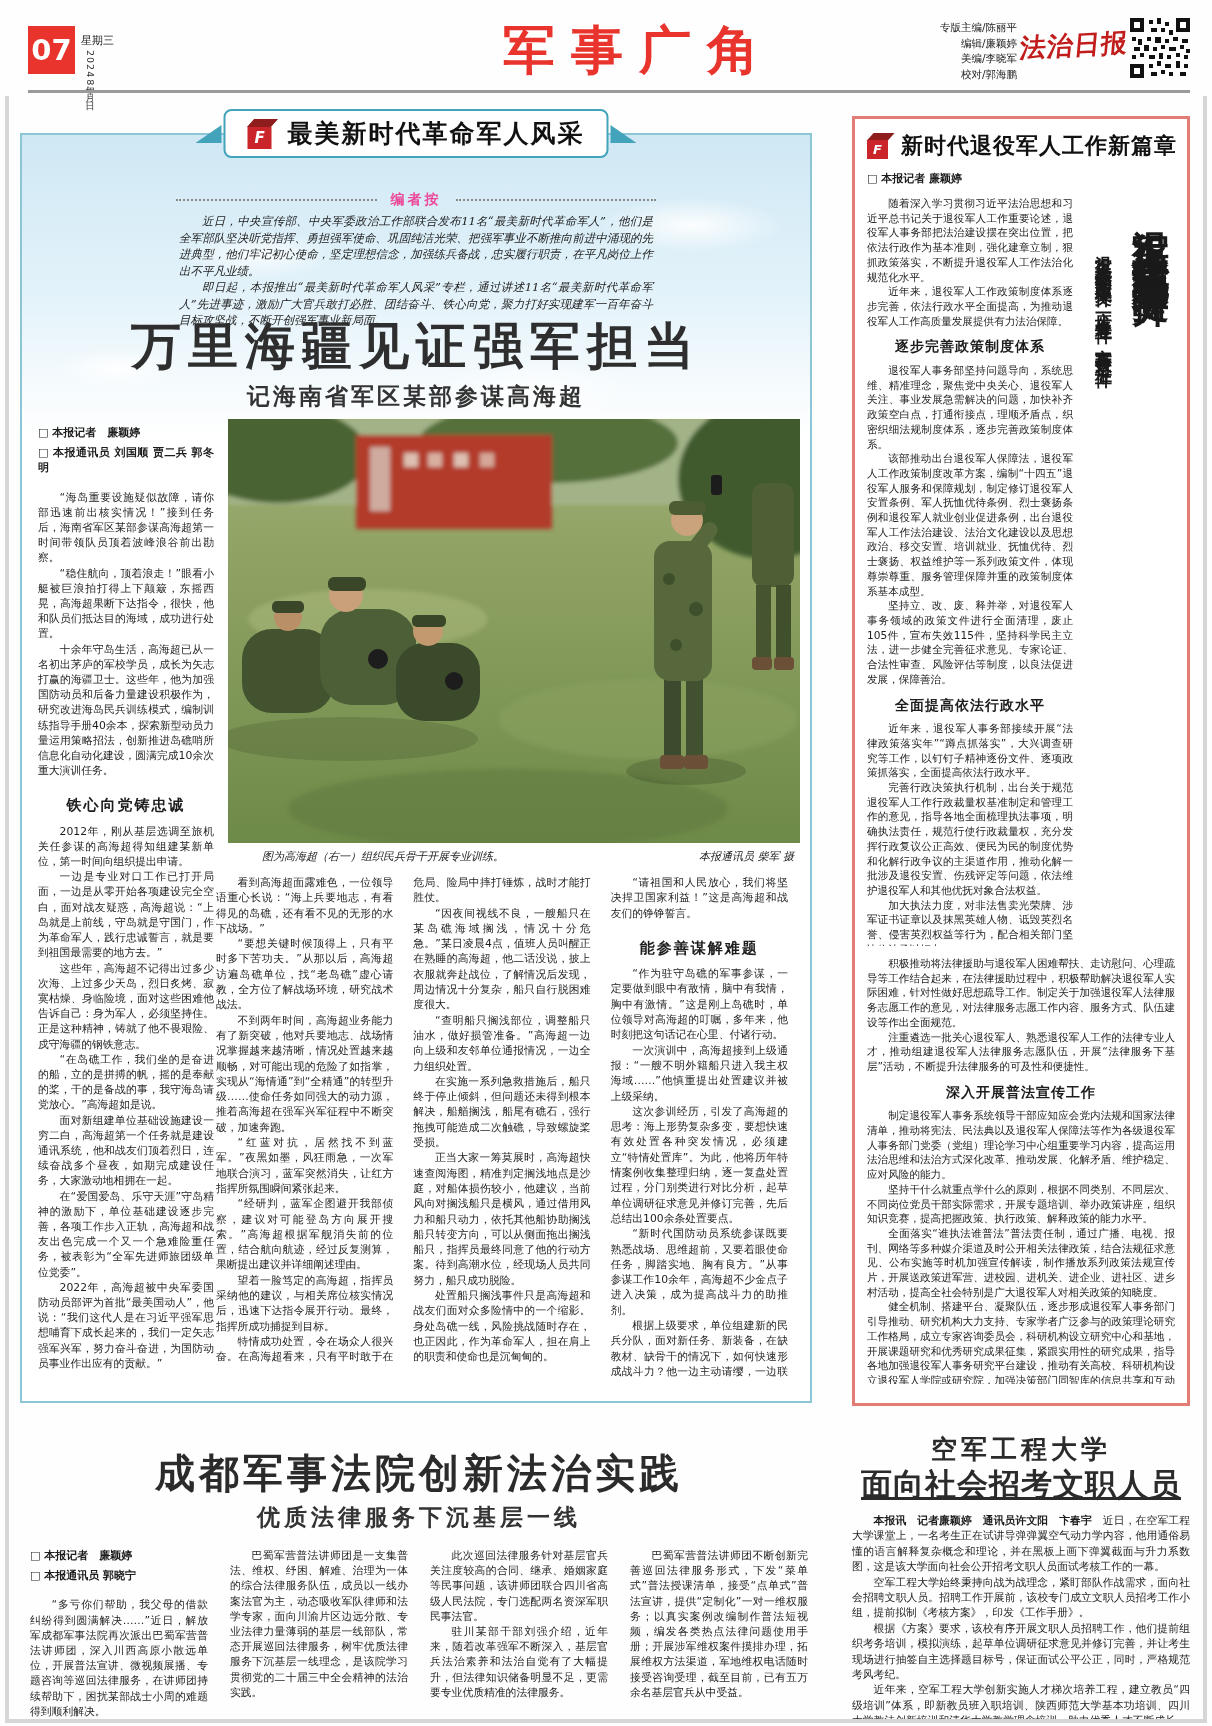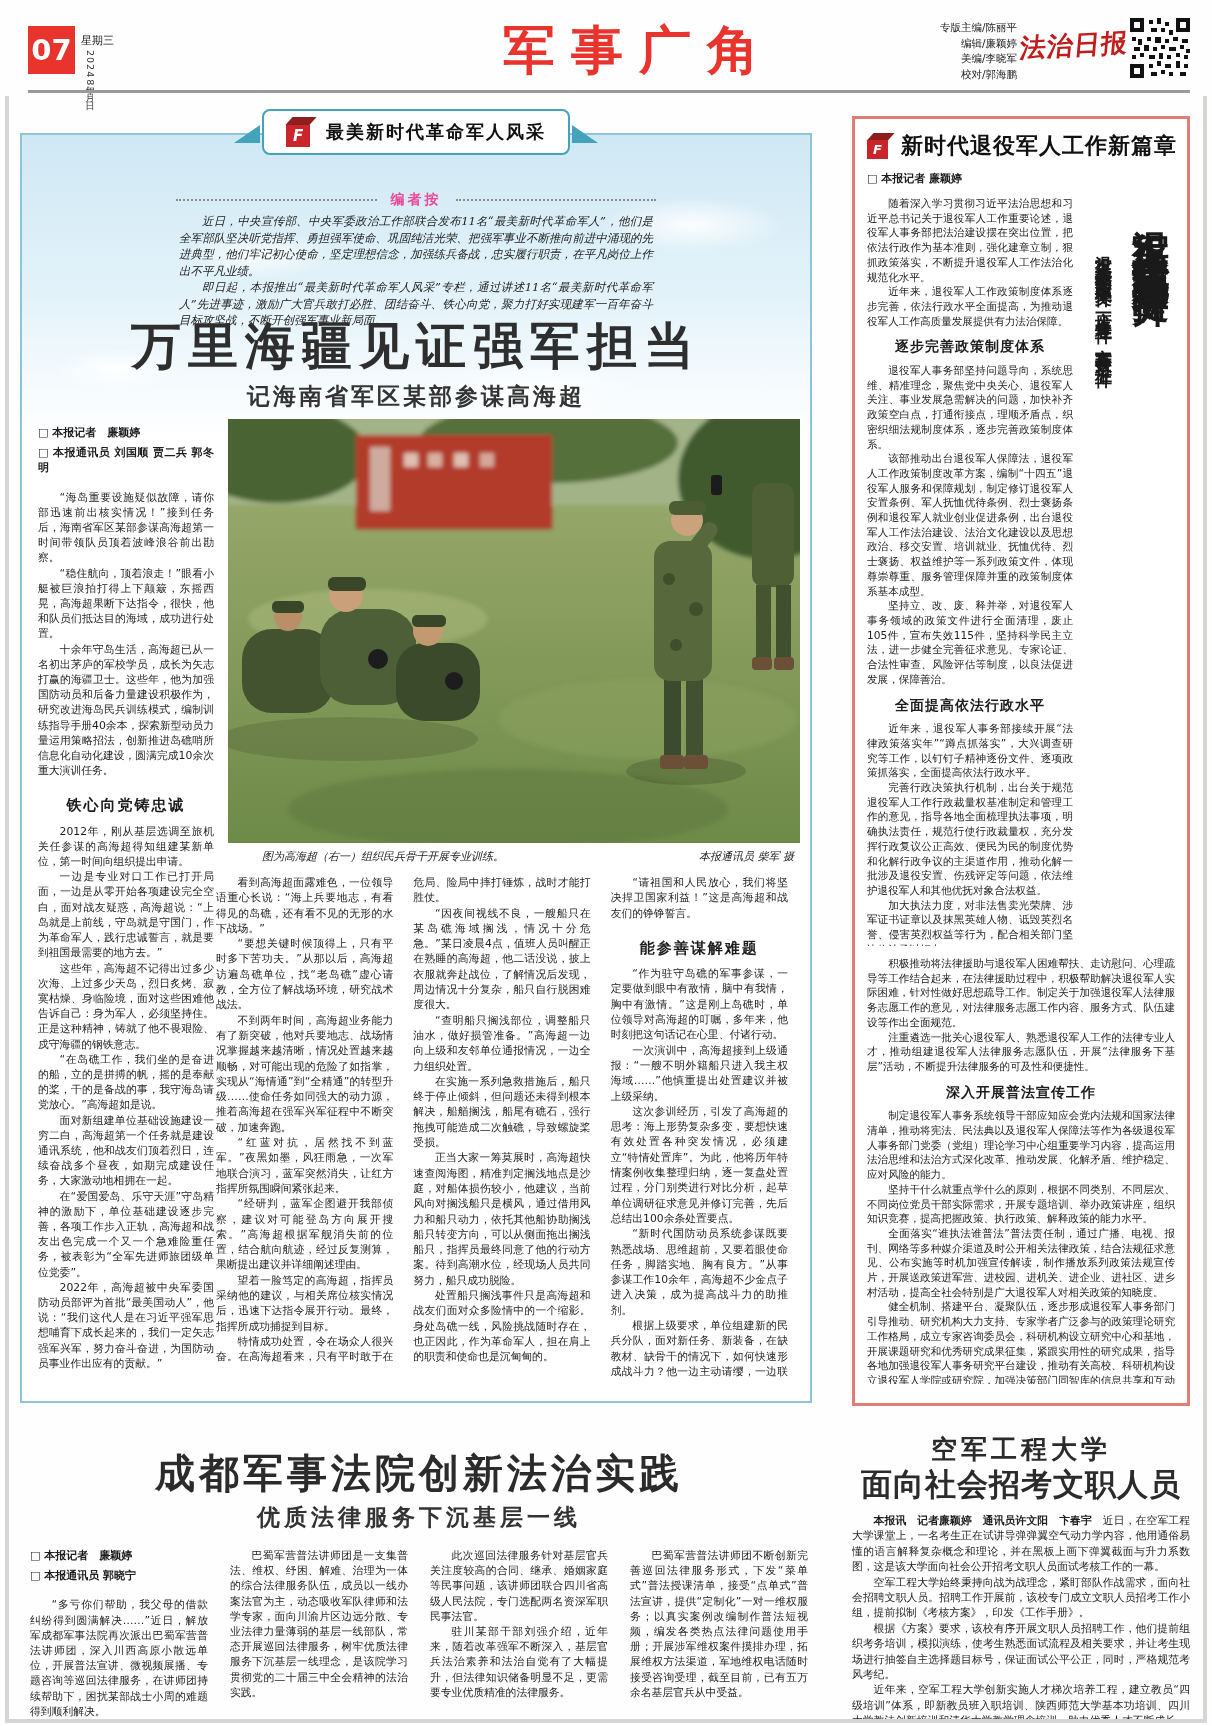--- a/index.html
+++ b/index.html
@@ -33,21 +33,21 @@
            radial-gradient(110px 34px at 30% 40%, rgba(255,255,255,.8), rgba(255,255,255,0) 70%),
            radial-gradient(150px 44px at 65% 85%, rgba(255,255,255,.85), rgba(255,255,255,0) 70%),
            linear-gradient(#cfe8f4 0%, #e4f3fa 55%, #ffffff 100%); }
   .banner { position:absolute; top:-26px; left:50%; transform:translateX(-50%);
             display:flex; align-items:center; gap:10px; background:#fff; border:2px solid #43a3bb;
             border-radius:8px; padding:6px 22px; z-index:3; white-space:nowrap; }
   .banner::before, .banner::after { content:""; position:absolute; top:14px; width:0; height:0;
             border-style:solid; }
   .banner::before { left:-30px; border-width:0 0 18px 26px; border-color:transparent transparent #43a3bb transparent; }
   .banner::after  { right:-30px; border-width:18px 0 0 26px; border-color:transparent transparent transparent #43a3bb; }
-  .banner-text { font-size:18px; font-weight:bold; color:#111; letter-spacing:2px; }
+  .banner-text { font-size:25px; font-weight:bold; color:#111; letter-spacing:2px; }
 
   .cube { position:relative; width:30px; height:30px; flex:0 0 auto; }
   .cube .top { position:absolute; left:3px; top:0; width:24px; height:8px; background:#8f1d1d;
                transform:skewX(-42deg); }
   .cube .face { position:absolute; left:0; bottom:0; width:24px; height:22px; background:#c9252b;
                color:#fff; font-weight:bold; font-size:15px; display:flex; align-items:center;
                justify-content:center; font-style:italic; }
   .cube.small { width:26px; height:26px; }
   .cube.small .face { width:21px; height:19px; font-size:13px; }
   .cube.small .top { width:21px; }
@@ -102,21 +102,21 @@
              color:#2b2b2b; letter-spacing:4px; }
   .bl-sub  { left:30px; top:1502px; width:778px; text-align:center; font-size:23px; color:#333;
              letter-spacing:4px; }
   .bl-cols { left:30px; top:1548px; width:778px; height:178px; overflow:hidden; column-count:4;
              column-gap:22px; font-size:10.8px; line-height:15.2px; text-align:justify; }
 
   
   .br-h1 { left:852px; top:1432px; width:338px; text-align:center; font-size:26px; font-weight:bold;
            letter-spacing:4px; color:#2b2b2b; }
   .br-h2 { left:852px; top:1464px; width:338px; text-align:center; font-size:31px; font-weight:bold;
-           letter-spacing:1px; color:#2b2b2b; }
+           letter-spacing:1px; color:#2b2b2b;text-decoration:underline; }
   .br-body { left:852px; top:1513px; width:338px; height:206px; overflow:hidden; font-size:10.8px;
              line-height:15.4px; text-align:justify; }
   .br-body .lead { font-weight:bold; }
   .br-lead-para { text-indent:2em; text-align:justify; }
 </style>
 </head>
 <body>
 
 <div id="page">
 
@@ -394,19 +394,19 @@
     </div>
   </section>
 
   <section>
     <h3 class="abs br-h1">空军工程大学</h3>
     <h2 class="abs br-h2">面向社会招考文职人员</h2>
     <div class="abs br-body">
       <p class="br-lead-para"><b class="lead">本报讯　记者廉颖婷　通讯员许文阳　卞春宇</b><span>　近日，在空军工程大学课堂上，一名考生正在试讲导弹弹翼空气动力学内容，他用通俗易懂的语言解释复杂概念和理论，并在黑板上画下弹翼截面与升力系数图，这是该大学面向社会公开招考文职人员面试考核工作的一幕。</span></p>
       <div>
           <p class="para">空军工程大学始终秉持向战为战理念，紧盯部队作战需求，面向社会招聘文职人员。招聘工作开展前，该校专门成立文职人员招考工作小组，提前拟制《考核方案》，印发《工作手册》。</p>
-          <p class="para">根据《方案》要求，该校有序开展文职人员招聘工作，他们提前组织考务培训，模拟演练，使考生熟悉面试流程及相关要求，并让考生现场进行抽签自主选择题目标号，保证面试公平公正，同时，严格规范考风考纪。</p>
+          <p class="para">根据《方案》要求，该校有序开展文职人员招聘工作，他们提前组织考务培训，模拟演练，起草单位调研征求意见并修订完善，并让考生现场进行抽签自主选择题目标号，保证面试公平公正，同时，严格规范考风考纪。</p>
           <p class="para">近年来，空军工程大学创新实施人才梯次培养工程，建立教员“四级培训”体系，即新教员班入职培训、陕西师范大学基本功培训、四川大学教法创新培训和清华大学教学理念培训，助力优秀人才不断成长。</p>
         </div>
     </div>
   </section>
 
 </div>
 
 </body></html>

